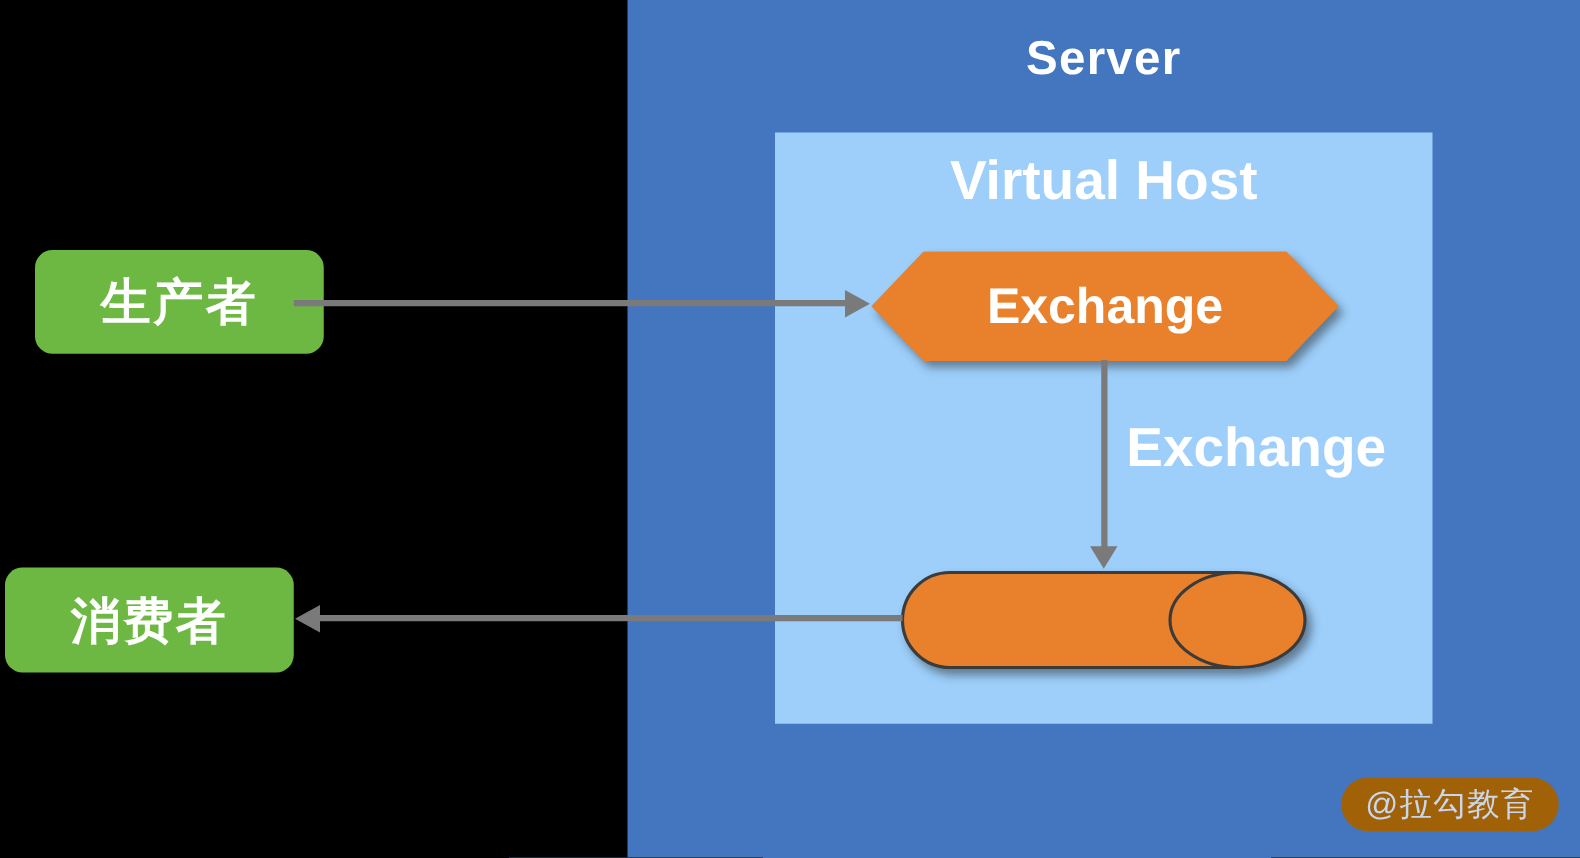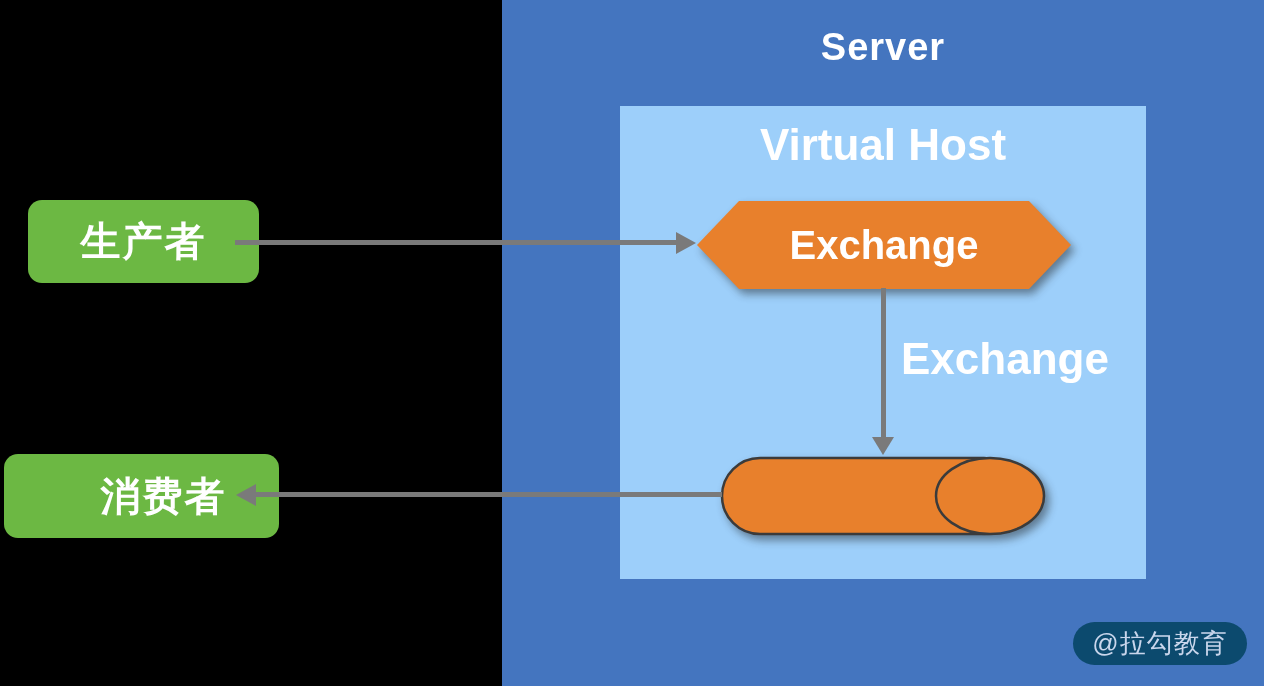--- a/index.html
+++ b/index.html
@@ -31,21 +31,21 @@
   }
 
   
   .green-node{
     position:absolute;left:4px;width:231px;height:83px;
     background:#6CB843;border-radius:14px;
     display:flex;align-items:center;justify-content:center;
     color:#fff;font-size:40px;font-weight:bold;letter-spacing:2px;
   }
   .producer{top:200px;margin-left:24px;}
-  .consumer{top:454px;height:84px;padding-left:44px;}
+  .consumer{top:454px;height:84px;}
 
   
   .hex-wrap{
     position:absolute;left:697px;top:201px;width:374px;height:88px;
     filter:drop-shadow(4px 5px 4px rgba(20,20,20,0.45));
   }
   .hexagon{
     width:100%;height:100%;background:#E8802C;
     clip-path:polygon(42px 0,calc(100% - 42px) 0,100% 50%,calc(100% - 42px) 100%,42px 100%,0 50%);
     display:flex;align-items:center;justify-content:center;
@@ -72,21 +72,21 @@
   .tri-down{border-left:11px solid transparent;border-right:11px solid transparent;border-top:18px solid #7A7A7A;}
 
   .binding-label{
     position:absolute;left:901px;top:334px;width:200px;
     text-align:center;color:#fff;font-size:44px;font-weight:bold;
   }
 
   
   .watermark{
     position:absolute;left:1073px;top:622px;width:174px;height:43px;
-    background:#0c4a6e;border-radius:22px;
+    background:#a16207;border-radius:22px;
     display:flex;align-items:center;justify-content:center;
     color:#C9D6EC;font-size:26px;letter-spacing:1px;
   }
 </style>
 </head>
 <body>
 
 <div id="canvas">
 
   <div class="server-panel"></div>

